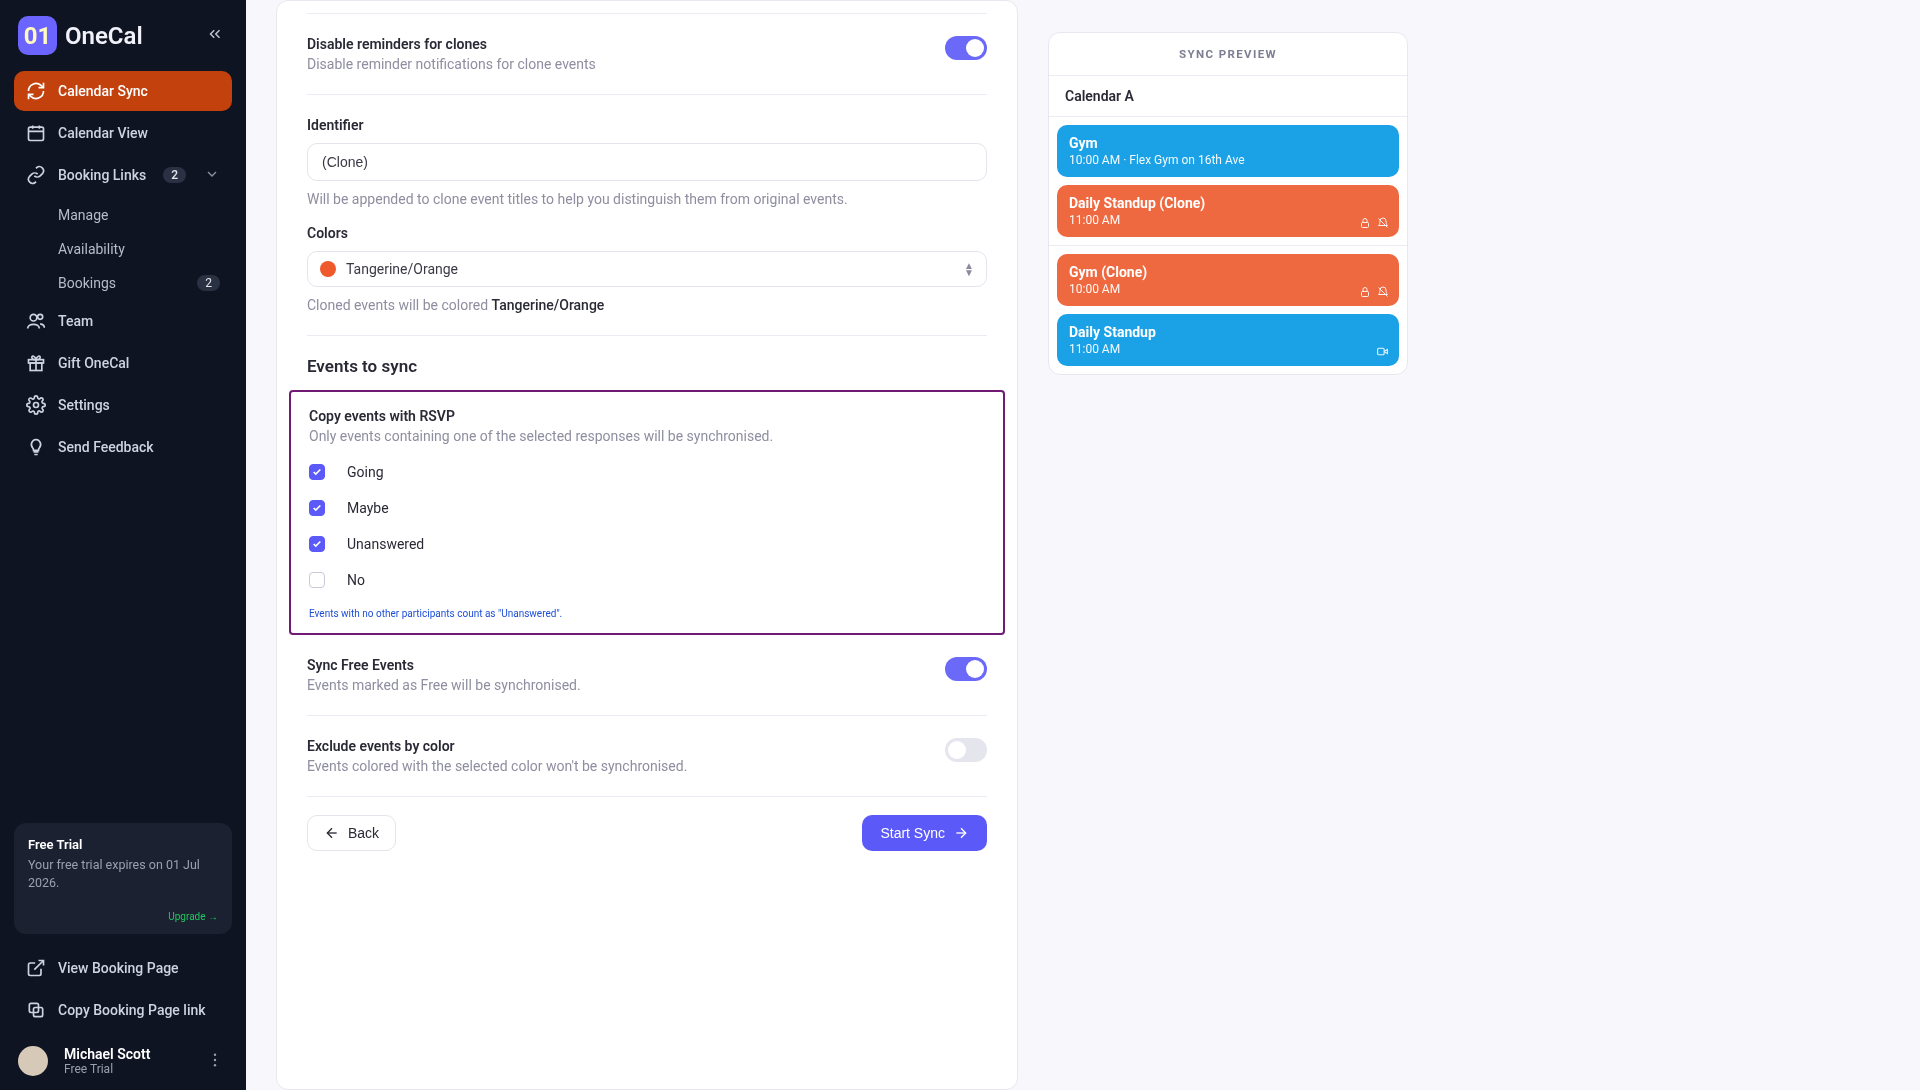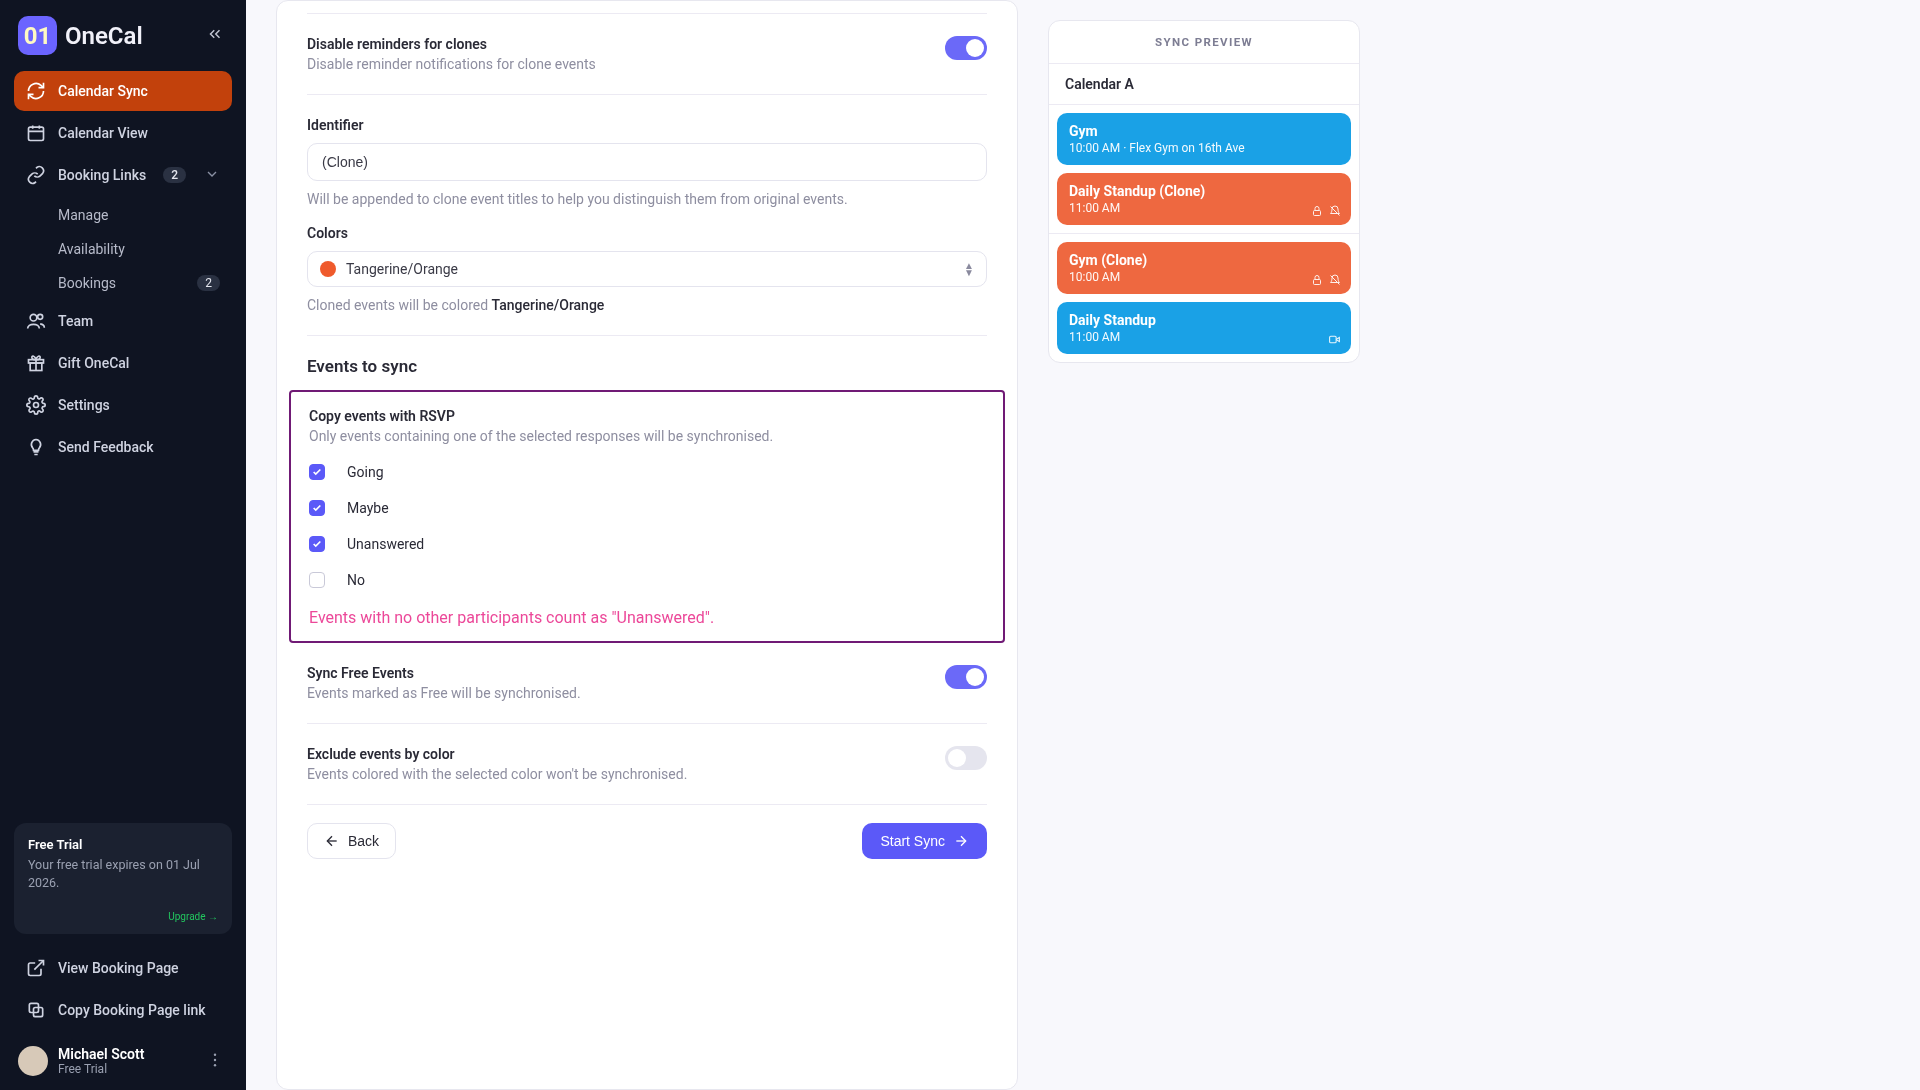--- a/index.html
+++ b/index.html
@@ -71,21 +71,21 @@
   .sidebar-spacer{flex:1;}
   .trial-card{
     margin:8px 14px;background:#1b2130;border-radius:12px;padding:14px 14px 12px;
     color:#d6daea;font-size:13px;
   }
   .trial-title{font-weight:600;margin-bottom:4px;color:#fff;font-size:13px;}
   .trial-sub{color:#9aa0b1;font-size:12.5px;line-height:1.4;}
   .trial-upgrade{display:flex;justify-content:flex-end;margin-top:20px;color:#22c55e;font-size:10px;cursor:pointer;}
   .sidebar-links{padding:6px 14px;display:flex;flex-direction:column;gap:2px;}
   .user-row{
-    display:flex;align-items:center;gap:10px;
+    display:flex;align-items:center;gap:16px;
     padding:10px 18px 0;
   }
   .avatar{width:30px;height:30px;border-radius:999px;background:#d7c9b8;}
   .user-name{color:#fff;font-weight:600;font-size:14px;}
   .user-plan{color:#9aa0b1;font-size:12px;}
   .user-more{margin-left:auto;color:#9aa0b1;padding:4px;}
 
   
   .main{
     flex:1;display:flex;gap:30px;padding:0 30px 0 30px;
@@ -127,35 +127,35 @@
     border:2px solid #701a75;border-radius:4px;padding:16px 18px 14px;margin:8px -18px 8px;
   }
   .check-row{display:flex;align-items:center;gap:22px;margin:20px 0;}
   .chk{
     width:16px;height:16px;border-radius:4px;border:1.5px solid #c9c9d8;background:#fff;display:flex;align-items:center;justify-content:center;
   }
   .chk.on{background:#5b59f8;border-color:#5b59f8;}
   .chk.on svg{display:block;}
   .chk svg{display:none;}
   .chk-label{font-size:14px;color:#2a2a36;}
-  .note{color:#ec4899;font-size:16px;margin-top:10px;}
+  .note{color:#1d4ed8;font-size:10px;margin-top:10px;}
   .footer-row{display:flex;justify-content:space-between;align-items:center;padding:18px 0 22px;}
   .btn-secondary{
     border:1px solid #e4e4ee;background:#fff;border-radius:10px;padding:9px 16px;
     display:flex;align-items:center;gap:8px;font-size:14px;color:#2a2a36;cursor:pointer;font-weight:500;
   }
   .btn-primary{
     background:var(--primary);color:#fff;border:0;border-radius:10px;padding:10px 18px;
     display:flex;align-items:center;gap:8px;font-size:14px;font-weight:400;cursor:pointer;
   }
 
   
   .preview{
-    width:312px;background:var(--card);border:1px solid var(--border);border-radius:12px;
-    align-self:flex-start;margin-top:20px;
+    width:360px;background:var(--card);border:1px solid var(--border);border-radius:12px;
+    align-self:flex-start;margin-top:32px;
   }
   .preview-header{
     text-align:center;font-size:11.5px;letter-spacing:.12em;color:#7d7d93;font-weight:700;
     padding:14px 0;border-bottom:1px solid #eceaf3;
   }
   .cal-block{}
   .cal-title{padding:12px 16px;font-weight:600;color:#2a2a36;font-size:14px;border-bottom:1px solid #eceaf3;}
   .cal-events{padding:8px;display:flex;flex-direction:column;gap:8px;}
   .event{
     border-radius:10px;padding:10px 12px;color:#fff;position:relative;

